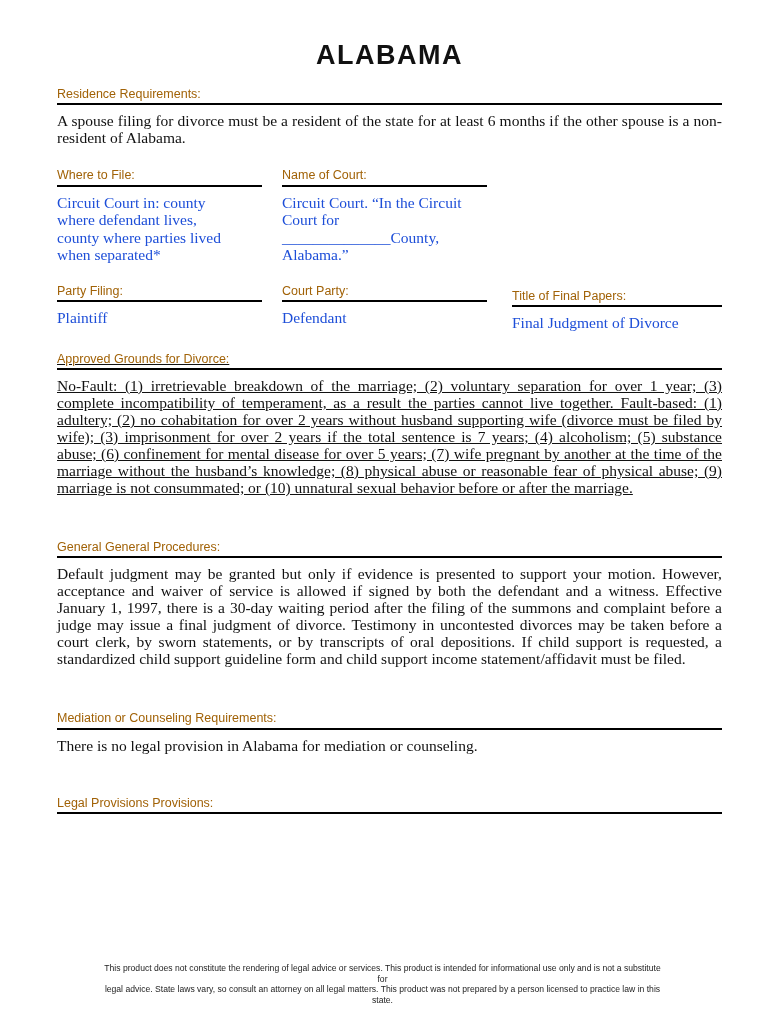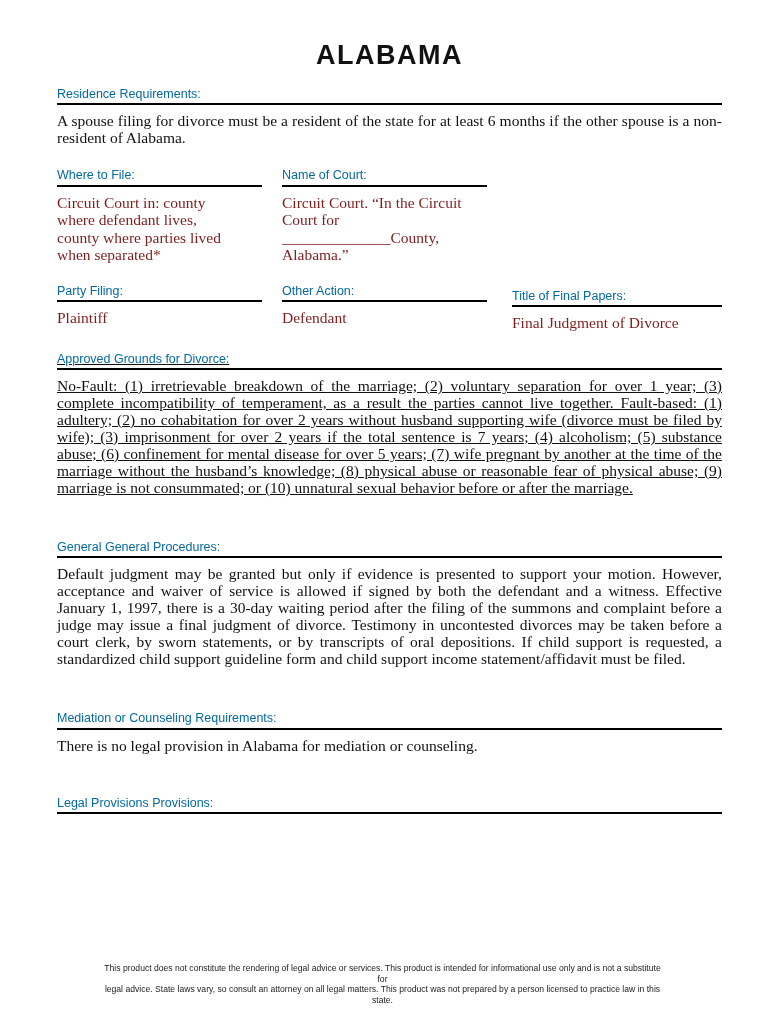--- a/index.html
+++ b/index.html
@@ -23,21 +23,21 @@
     font-weight: 700;
     font-size: 27px;
     letter-spacing: 1.5px;
     text-align: center;
     color: #111;
     margin-bottom: 14px;
   }
   .section-label, .col-label {
     font-family: "Liberation Sans", sans-serif;
     font-size: 12.5px;
-    color: #0369a1;
+    color: #a16207;
     padding-bottom: 2px;
     border-bottom: 2px solid #000;
     line-height: 1.15;
   }
   .section { margin-top: 0; }
   .body-text {
     font-size: 15.5px;
     line-height: 17px;
     text-align: justify;
     margin-top: 7px;
@@ -46,21 +46,21 @@
   .cols { display: flex; }
   .col { display: block; }
   .col.c1 { width: 205px; margin-right: 20px; }
   .col.c2 { width: 205px; margin-right: 25px; }
   .col.c3 { width: 210px; }
   .col-body {
     font-size: 15.5px;
     line-height: 17.5px;
     margin-top: 7px;
     white-space: pre-line;
-    color: #7f1d1d;
+    color: #1d4ed8;
   }
   .mt-residence { margin-top: 16px; }
   .mt-row1 { margin-top: 22px; }
   .mt-row2 { margin-top: 20px; }
   .mt-grounds { margin-top: 20px; text-decoration: underline; }
   .mt-procedures { margin-top: 44px; }
   .mt-mediation { margin-top: 44px; }
   .mt-separation { margin-top: 42px; }
   .low { margin-top: 5px; }
   .footer {
@@ -104,21 +104,21 @@
 Alabama.”</div>
     </div>
   </div>
 
   <div class="cols mt-row2">
     <div class="col c1">
       <div class="col-label">Party Filing:</div>
       <div class="col-body">Plaintiff</div>
     </div>
     <div class="col c2">
-      <div class="col-label">Other Action:</div>
+      <div class="col-label">Court Party:</div>
       <div class="col-body">Defendant</div>
     </div>
     <div class="col c3">
       <div class="col-label low">Title of Final Papers:</div>
       <div class="col-body">Final Judgment of Divorce</div>
     </div>
   </div>
 
   <div class="section mt-grounds">
     <div class="section-label">Approved Grounds for Divorce:</div>

